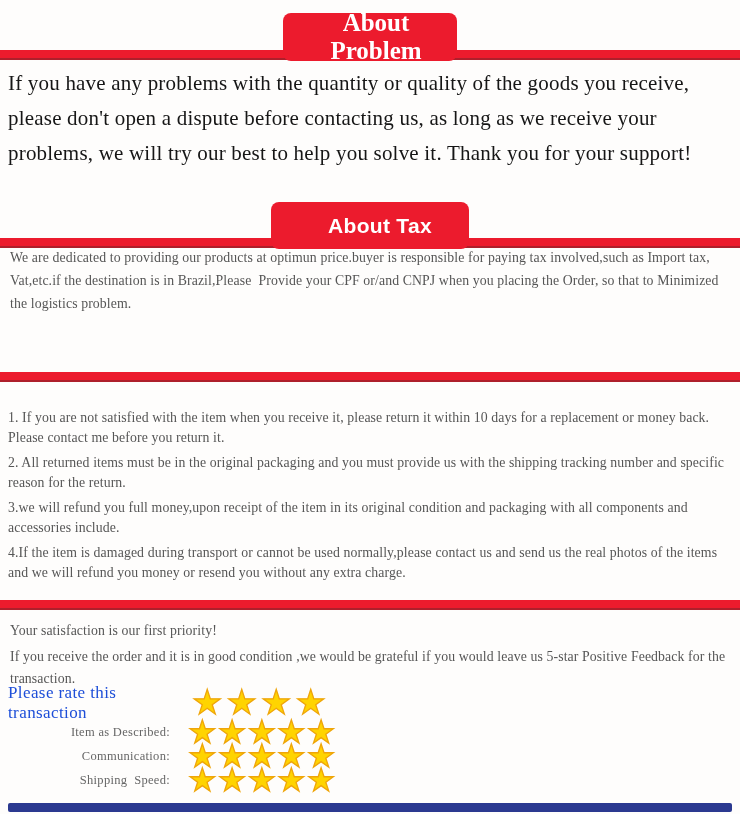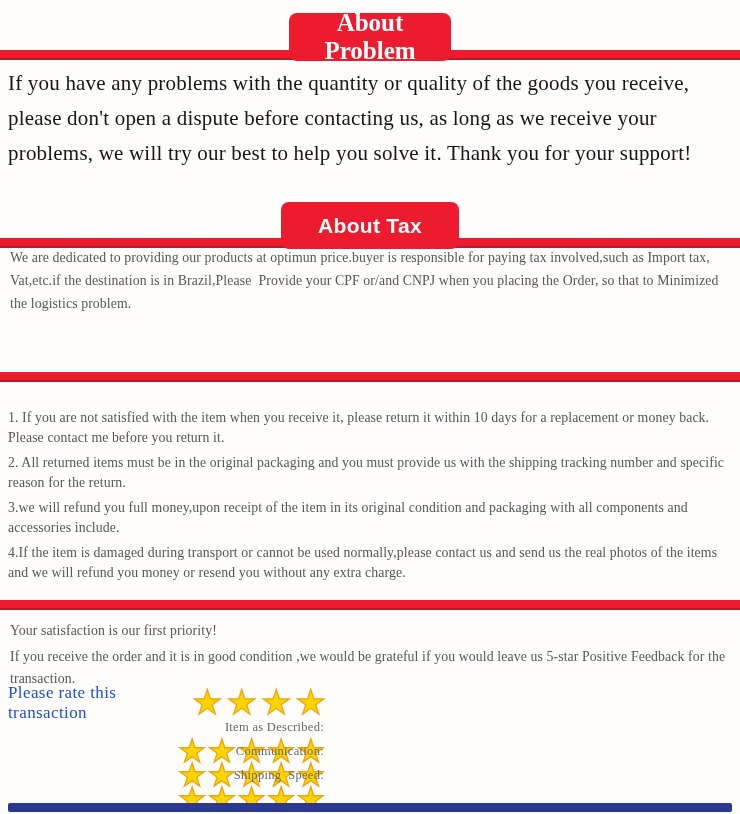--- a/index.html
+++ b/index.html
@@ -28,26 +28,26 @@
   
   .ribbon{
     position:absolute;left:50%;transform:translateX(-50%);
     background:var(--accent-red);color:#fff;z-index:2;
     border-radius:8px;text-align:center;
     display:flex;align-items:center;justify-content:center;
   }
   .ribbon-problem{
     top:13px;width:162px;height:48px;
     font-family:"Liberation Serif","DejaVu Serif",serif;
-    font-weight:bold;font-size:25px;
+    font-weight:bold;font-size:25px;padding-left:12px;
   }
   .ribbon-sans{
     width:178px;height:47px;
     font-family:"Liberation Sans","DejaVu Sans",sans-serif;
-    font-weight:bold;font-size:21px;letter-spacing:.3px;
+    font-weight:bold;font-size:21px;letter-spacing:.3px;padding-left:20px;
   }
   .ribbon-tax{top:202px;}
   .ribbon-return{top:336px;}
   .ribbon-feedback{top:564px;}
   
   .problem-text{
     position:absolute;top:66px;left:8px;width:730px;
     font-size:21px;line-height:35px;color:var(--ink);
     letter-spacing:.2px;margin:0;
   }
@@ -62,21 +62,21 @@
   .return-block{position:absolute;top:408px;left:8px;width:727px;}
   .return-block p{margin:0 0 5px 0;}
   .feedback-priority{position:absolute;top:620px;left:10px;width:726px;line-height:22px;margin:0;}
   .feedback-body{position:absolute;top:646px;left:10px;width:726px;line-height:22px;margin:0;}
   
   .ratings{position:absolute;top:686px;left:8px;width:480px;}
   .rate-header{display:flex;align-items:center;height:34px;}
   .rate-header-label{
     width:178px;font-size:17px;color:#1d4ed8;letter-spacing:.4px;
   }
-  .rating-row{display:flex;align-items:center;height:24px;flex-direction:column;}
+  .rating-row{display:flex;align-items:center;height:24px;}
   .rating-label{
     width:162px;text-align:right;padding-right:10px;
     font-size:12.5px;color:#666;white-space:pre;letter-spacing:.3px;
   }
   .stars{
     color:var(--star-fill);
     -webkit-text-stroke:1.3px var(--star-outline);
     line-height:1;white-space:nowrap;
   }
   .stars-big{font-size:34px;letter-spacing:4px;margin-left:6px;}

